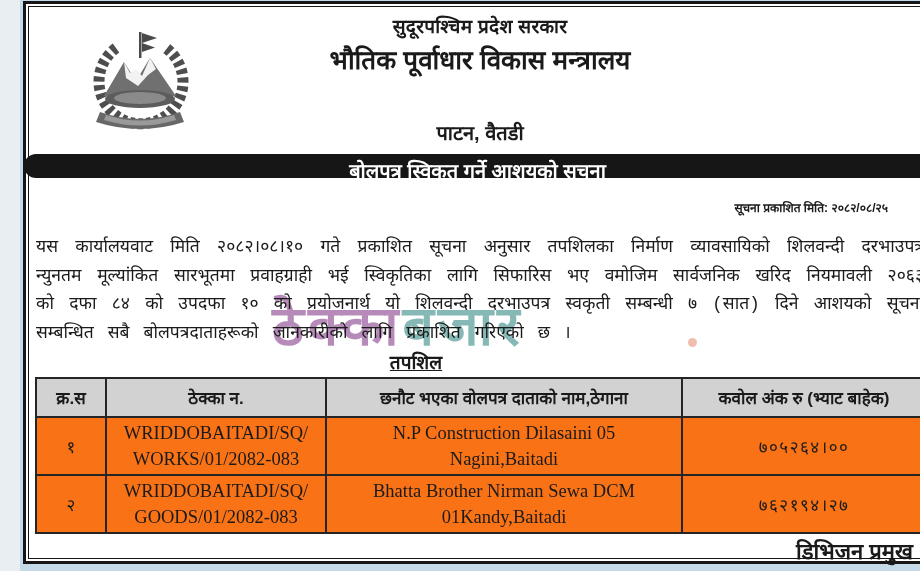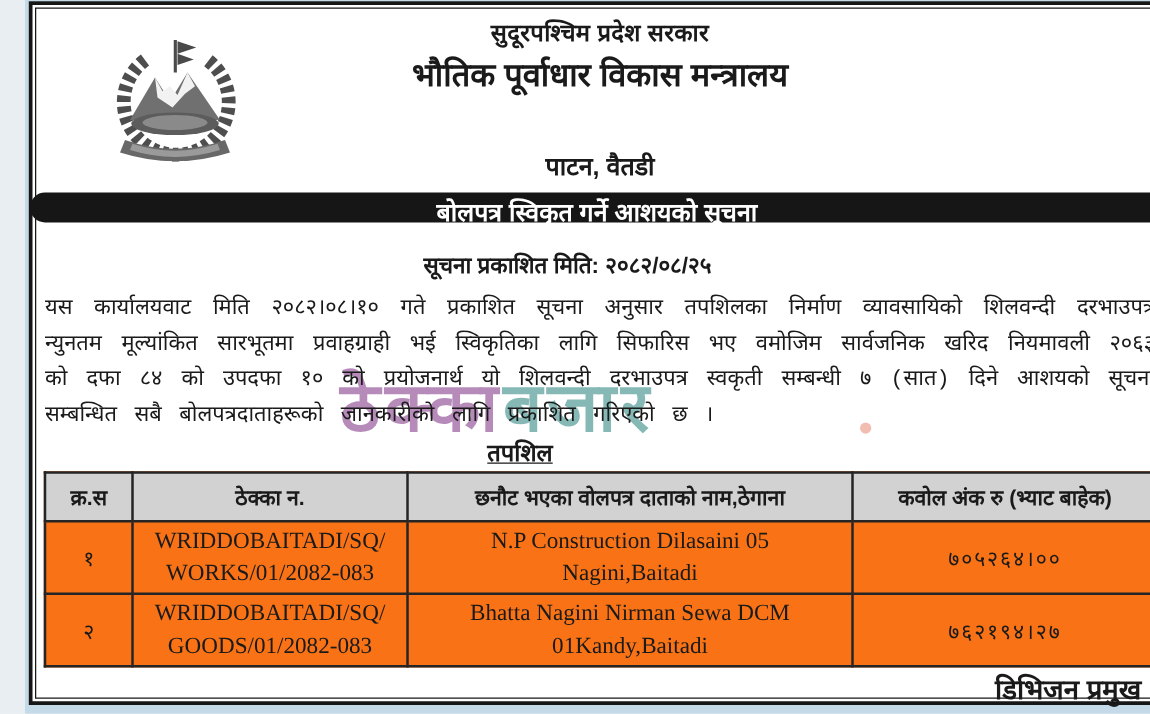--- a/index.html
+++ b/index.html
@@ -18,21 +18,21 @@
   .hdr-min{top:41px;font-size:26px;}
   .hdr-off{top:76px;font-size:31px;}
   .hdr-loc{top:119px;font-size:20px;}
   .emblem{left:62px;top:28px;width:116px;height:110px;}
   .titlebar{
     top:154px;left:4px;right:9px;height:24px;background:#161616;
     color:#ffffff;font-weight:bold;font-size:20px;text-align:center;line-height:35px;
     z-index:4;
     border-radius:16px;
   }
-  .dateline{top:199px;left:0;width:868px;text-align:center;font-weight:bold;font-size:18px;z-index:3;}
+  .dateline{top:199px;left:0;width:868px;text-align:right;font-weight:bold;font-size:12px;z-index:3;}
   .body-para{
     top:233px;left:16px;width:888px;font-size:17.5px;line-height:28.6px;
     text-align:justify;word-spacing:3.5px;z-index:2;font-family:Liberation Mono, monospace;
   }
   .watermark{
     top:286px;left:252px;z-index:1;font-size:55px;font-weight:bold;
     letter-spacing:4px;opacity:.5;white-space:nowrap;
     font-family:"Liberation Sans","DejaVu Sans",sans-serif;
   }
   .wm-dot{position:absolute;top:338px;left:668px;width:9px;height:9px;border-radius:50%;
@@ -126,21 +126,21 @@
           </td>
           <td class="amount">७०५२६४।००</td>
         </tr>
         <tr>
           <td>२</td>
           <td class="latin">
             <div>WRIDDOBAITADI/SQ/</div>
             <div>GOODS/01/2082-083</div>
           </td>
           <td class="latin">
-            <div>Bhatta Nagini Nirman Sewa DCM</div>
+            <div>Bhatta Brother Nirman Sewa DCM</div>
             <div>01Kandy,Baitadi</div>
           </td>
           <td class="amount">७६२१९४।२७</td>
         </tr>
       </tbody>
     </table>
   </div>
 
   <div class="abs footer-sign">डिभिजन प्रमुख</div>
 

